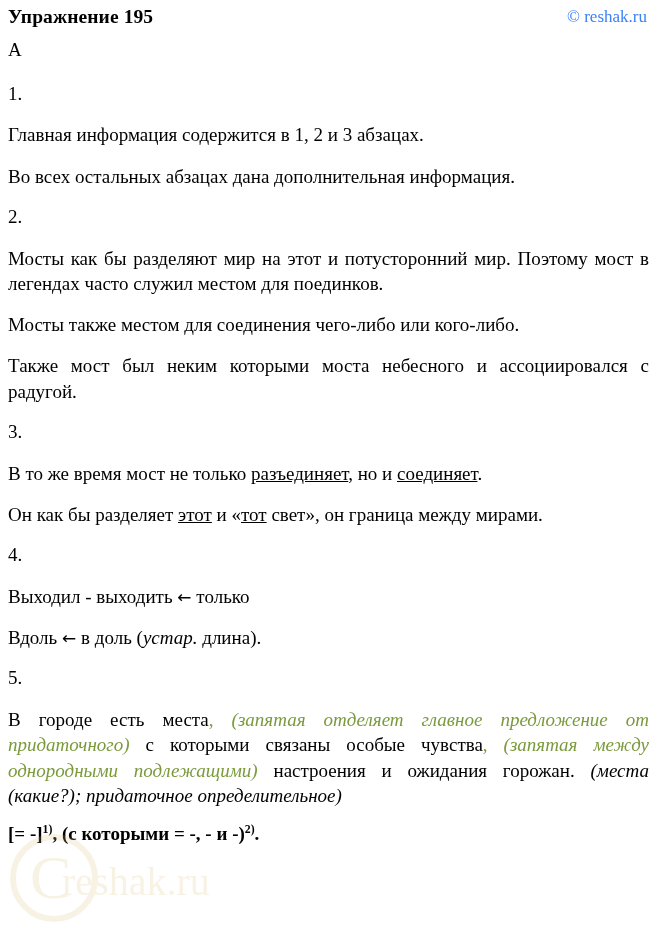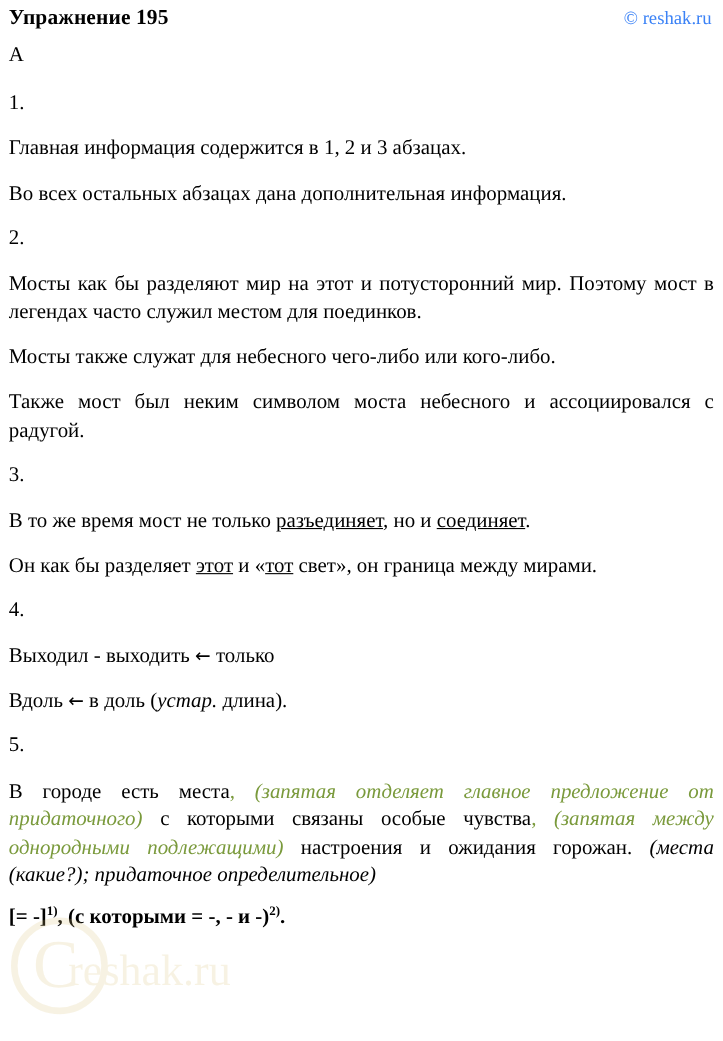--- a/index.html
+++ b/index.html
@@ -149,22 +149,22 @@
   <div class="content">
 
     <div class="letter">А</div>
 
     <div class="num">1.</div>
     <p class="para nojust">Главная информация содержится в 1, 2 и 3 абзацах.</p>
     <p class="para nojust">Во всех остальных абзацах дана дополнительная информация.</p>
 
     <div class="num">2.</div>
     <p class="para">Мосты как бы разделяют мир на этот и потусторонний мир. Поэтому мост в легендах часто служил местом для поединков.</p>
-    <p class="para nojust">Мосты также служат для небесного чего-либо или кого-либо.</p>
-    <p class="para">Также мост был неким символом моста небесного и ассоциировался с радугой.</p>
+    <p class="para nojust">Мосты также местом для соединения чего-либо или кого-либо.</p>
+    <p class="para">Также мост был неким которыми моста небесного и ассоциировался с радугой.</p>
 
     <div class="num">3.</div>
     <p class="para nojust"><span>В то же время мост не только </span><u>разъединяет</u><span>, но и </span><u>соединяет</u><span>.</span></p>
     <p class="para nojust"><span>Он как бы разделяет </span><u>этот</u><span> и «</span><u>тот</u><span> свет», он граница между мирами.</span></p>
 
     <div class="num">4.</div>
     <p class="para nojust"><span>Выходил - выходить </span><span class="arrow">←</span><span> только</span></p>
     <p class="para nojust"><span>Вдоль </span><span class="arrow">←</span><span> в доль (</span><span class="ital">устар.</span><span> длина).</span></p>
 
     <div class="num">5.</div>

